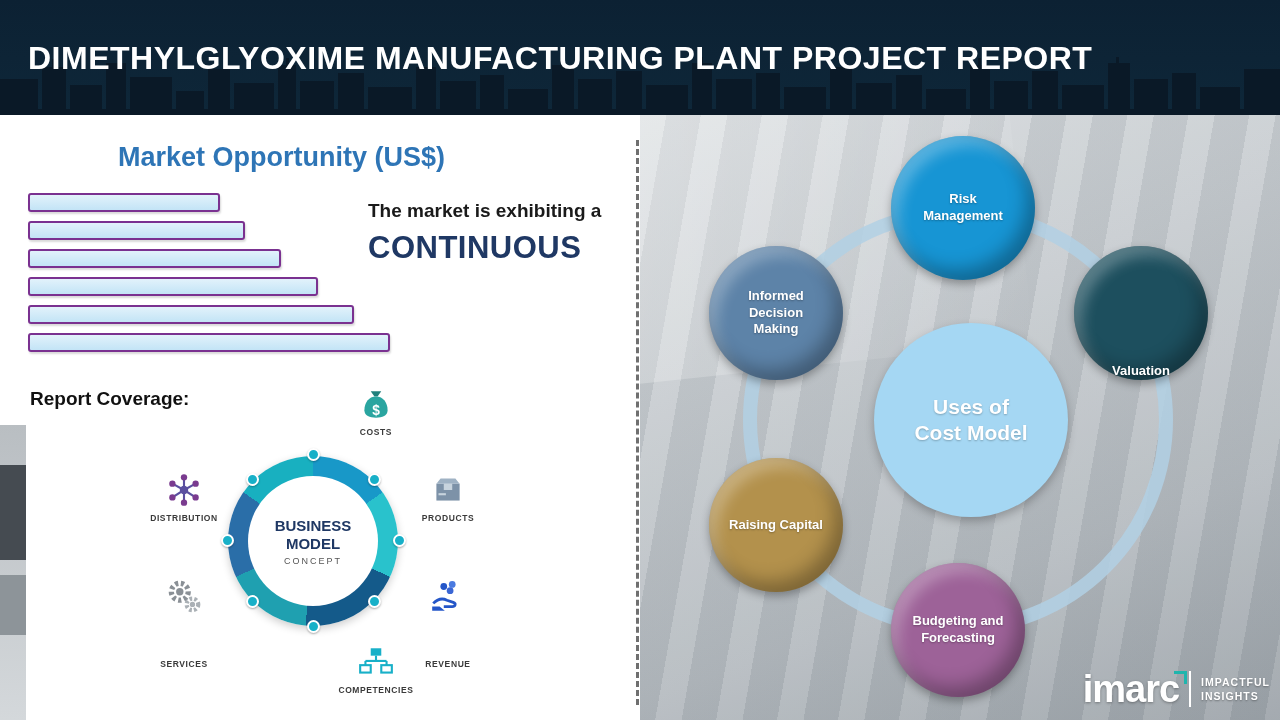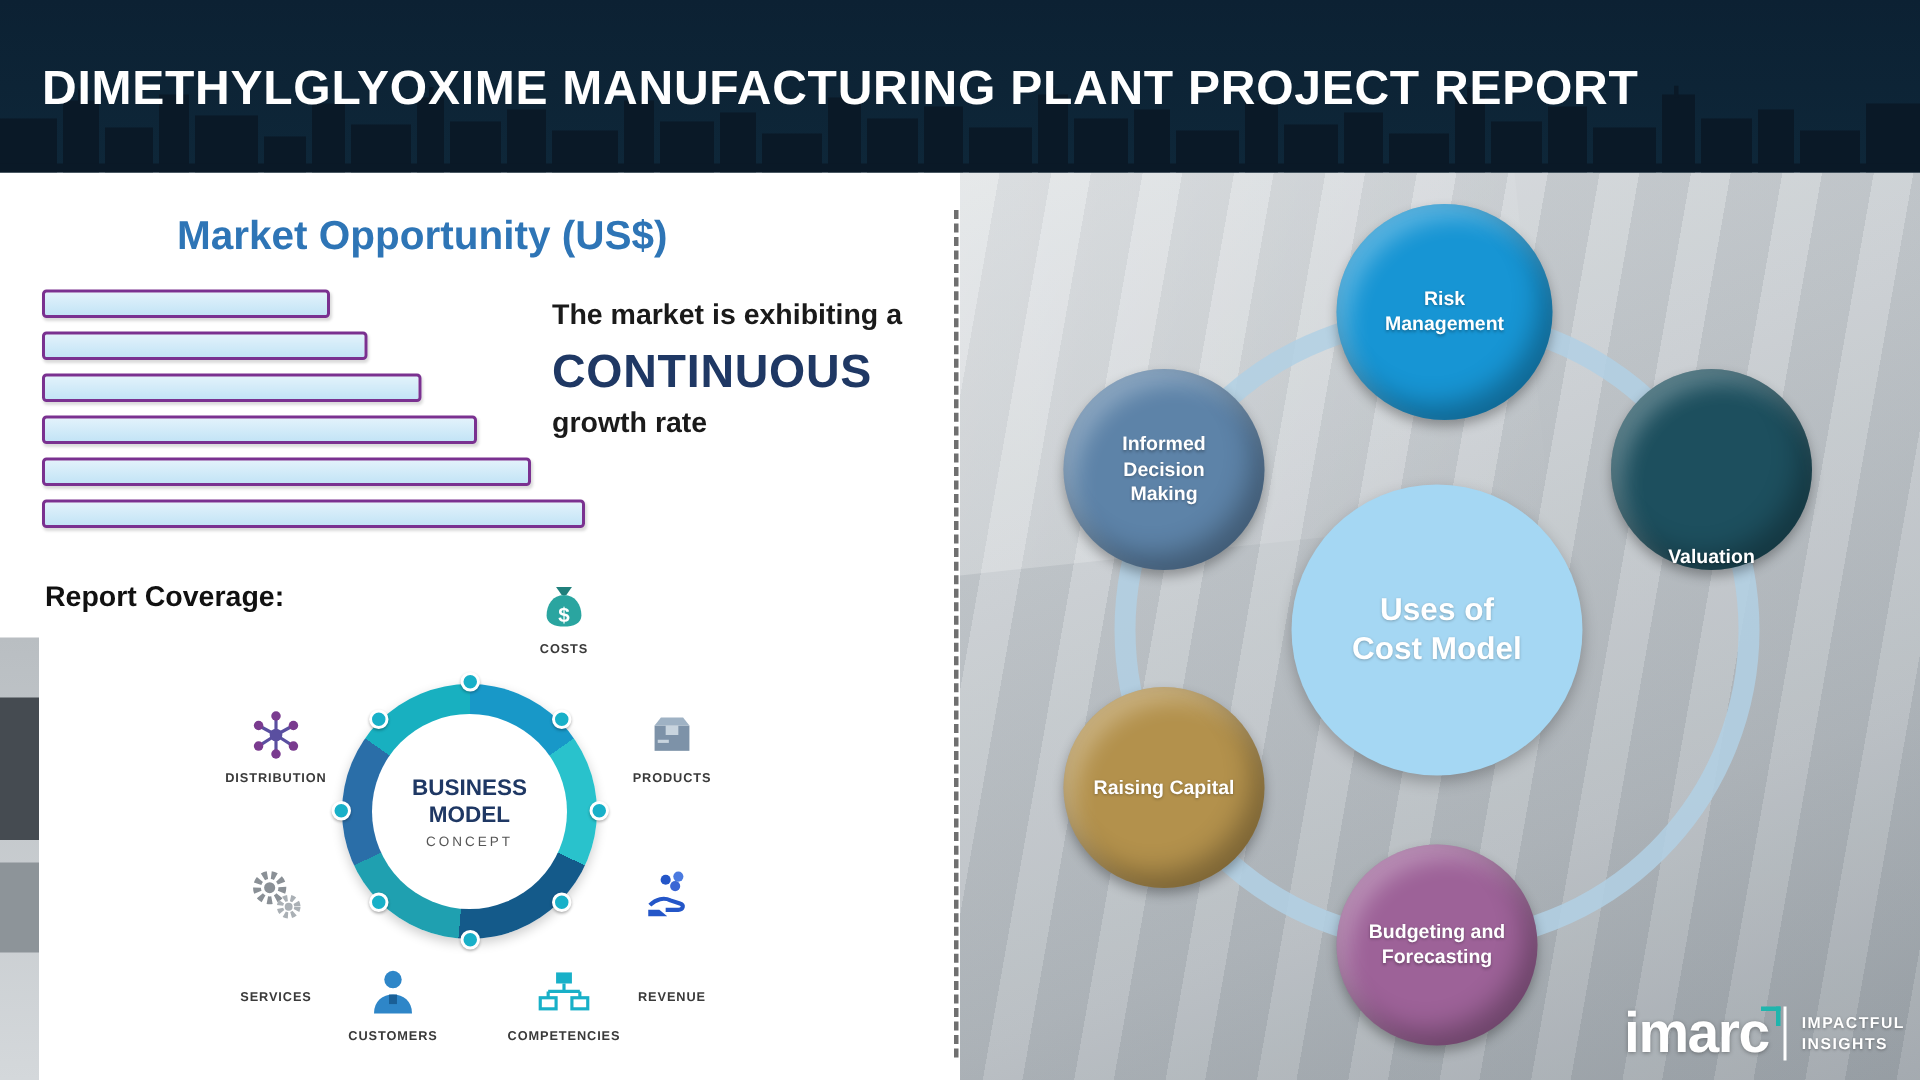--- a/index.html
+++ b/index.html
@@ -15,21 +15,21 @@
   .right-panel { position:absolute; left:640px; top:115px; width:640px; height:605px;
     background:linear-gradient(160deg,#d7dbde 0%, #c6cbcf 35%, #b3b9be 70%, #9aa1a7 100%); overflow:hidden; }
   .right-panel::before { content:""; position:absolute; inset:0;
     background:repeating-linear-gradient(100deg, rgba(255,255,255,0.10) 0 26px, rgba(120,128,135,0.12) 26px 60px); }
   .right-panel::after { content:""; position:absolute; left:-40px; top:-30px; width:420px; height:280px;
     background:linear-gradient(120deg, rgba(255,255,255,0.35), rgba(255,255,255,0)); transform:rotate(-6deg); }
 
   .big-ring { position:absolute; left:103px; top:90px; width:430px; height:430px; border-radius:50%;
     border:14px solid rgba(178,208,228,0.85); z-index:1; }
 
-  .center-circle { position:absolute; left:221px; top:208px; width:194px; height:194px; border-radius:50%;
+  .center-circle { position:absolute; left:234px; top:208px; width:194px; height:194px; border-radius:50%;
     background:radial-gradient(circle at 38% 30%, #d2ecfb 0%, #a5d7f3 55%, #7dbde6 100%);
     box-shadow:0 4px 10px rgba(0,0,0,0.25); display:flex; flex-direction:column; align-items:center; justify-content:center; z-index:3; }
   .center-circle .line { color:#ffffff; font-size:21px; font-weight:bold; text-shadow:0 1px 2px rgba(0,0,0,0.25); line-height:1.25; }
 
   .satellite { position:absolute; width:134px; height:134px; border-radius:50%;
     box-shadow:inset -8px -10px 18px rgba(0,0,0,0.30), inset 8px 10px 14px rgba(255,255,255,0.28), 0 4px 8px rgba(0,0,0,0.30);
     display:flex; align-items:center; justify-content:center; text-align:center; z-index:3; }
   .satellite span { color:#ffffff; font-size:13px; font-weight:bold; line-height:1.3; width:100px; text-shadow:0 1px 2px rgba(0,0,0,0.3); }
   .sat-0 { left:251px; top:21px; width:144px; height:144px; }  
   .sat-1 { left:434px; top:131px; }                            
@@ -198,21 +198,20 @@
     <div class="bar" style="width: 60%;"></div>
     <div class="bar" style="width: 70%;"></div>
     <div class="bar" style="width: 80%;"></div>
     <div class="bar" style="width: 90%;"></div>
     <div class="bar" style="width: 100%;"></div>
   </div>
 
   <div class="growth-block">
     <div class="growth-line1">The market is exhibiting a</div>
     <div class="growth-highlight">CONTINUOUS</div>
-    <div class="growth-line2">growth rate</div>
   </div>
 
   <div class="report-coverage">Report Coverage:</div>
 
   <div class="bm-diagram">
     <div class="bm-ring">
       <div class="bm-inner">
         <span class="big">BUSINESS</span>
         <span class="big">MODEL</span>
         <span class="small">CONCEPT</span>
@@ -286,30 +285,20 @@
         <svg viewBox="0 0 36 36">
             <circle cx="14" cy="9" r="3.2" fill="#2456c8"></circle>
             <circle cx="22" cy="7" r="3.2" fill="#4a7ae0"></circle>
             <circle cx="20" cy="13" r="3.2" fill="#3a66d4"></circle>
             <path d="M4 25c4-4 9-5 13-3l6 2c3 1 2 4-1 4h-8" fill="none" stroke="#2456c8" stroke-width="2.6"></path>
             <path d="M3 28h7l5 4H3z" fill="#2456c8"></path>
           </svg>
       </span>
       <span class="lbl">REVENUE</span>
     </div>
-    <div class="bm-item it-6">
-      <span class="icon">
-        <svg viewBox="0 0 36 36">
-            <circle cx="18" cy="9.5" r="5.5" fill="#2e86c8"></circle>
-            <path d="M6 31c0-8 5.5-12 12-12s12 4 12 12z" fill="#2e86c8"></path>
-            <rect x="15.5" y="19" width="5" height="6" fill="#1a5f96"></rect>
-          </svg>
-      </span>
-      <span class="lbl">CUSTOMERS</span>
-    </div>
     <div class="bm-item it-7">
       <span class="icon">
         <svg viewBox="0 0 36 36">
             <rect x="13" y="5" width="10" height="7" fill="#18b0c8"></rect>
             <g stroke="#18b0c8" stroke-width="2" fill="none">
               <line x1="18" y1="12" x2="18" y2="17"></line>
               <line x1="8" y1="17" x2="28" y2="17"></line>
               <line x1="8" y1="17" x2="8" y2="21"></line>
               <line x1="28" y1="17" x2="28" y2="21"></line>
               <rect x="3" y="21" width="10" height="7"></rect>

